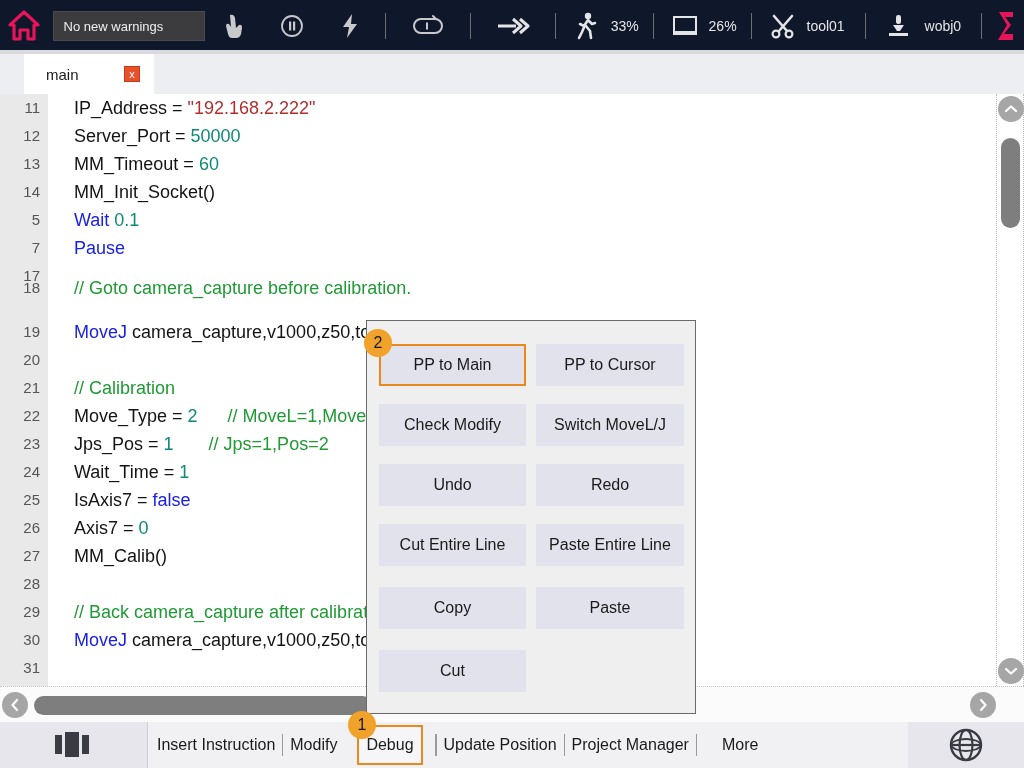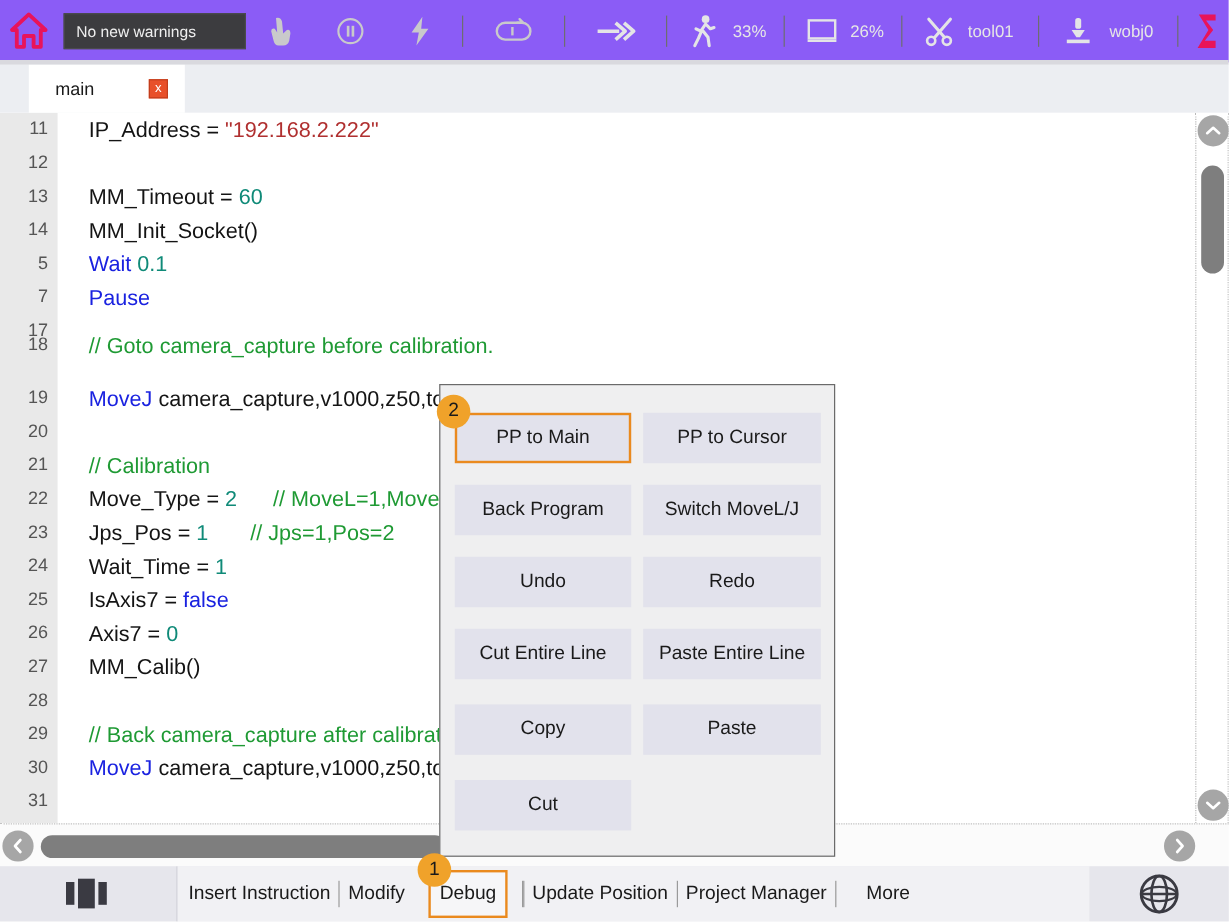--- a/index.html
+++ b/index.html
@@ -7,21 +7,21 @@
     width: 1024px; height: 768px;
     font-family: "Liberation Sans", sans-serif;
     background: #ffffff;
     overflow: hidden;
   }
   #app { position: relative; width: 1024px; height: 768px; }
 
   
   #topbar {
     position: absolute; left: 0; top: 0; width: 1024px; height: 52px;
-    background: #8b5cf6;
+    background: #0f172a;
     display: flex; align-items: center;
   }
   #topbar-strip-bottom {
     position: absolute; left: 0; top: 50px; width: 1024px; height: 4px;
     background: #d9d9de;
   }
   .home-icon {
     width: 54px; height: 50px;
     display: flex; align-items: center; justify-content: center;
   }
@@ -304,21 +304,21 @@
     <div id="tab-main">
       <span class="tab-label">main</span>
       <span class="tab-close">x</span>
     </div>
   </div>
 
   <div id="editor">
     <div id="gutter"></div>
     <div id="code-lines">
         <div class="code-line" style="top: 0px;"><span class="ln">11</span><span class="ctext"><span class="k-pl">IP_Address = </span><span class="k-str">"192.168.2.222"</span></span></div>
-        <div class="code-line" style="top: 28px;"><span class="ln">12</span></div>
+        <div class="code-line" style="top: 28px;"><span class="ln">12</span><span class="ctext"><span class="k-pl">Server_Port = </span><span class="k-num">50000</span></span></div>
         <div class="code-line" style="top: 56px;"><span class="ln">13</span><span class="ctext"><span class="k-pl">MM_Timeout = </span><span class="k-num">60</span></span></div>
         <div class="code-line" style="top: 84px;"><span class="ln">14</span><span class="ctext"><span class="k-pl">MM_Init_Socket()</span></span></div>
         <div class="code-line" style="top: 112px;"><span class="ln">5</span><span class="ctext"><span class="k-kw">Wait </span><span class="k-num">0.1</span></span></div>
         <div class="code-line" style="top: 140px;"><span class="ln">7</span><span class="ctext"><span class="k-kw">Pause</span></span></div>
         <div class="code-line" style="top: 168px;"><span class="ln">17</span><span class="ctext"></span></div>
         <div class="code-line" style="top: 180px;"><span class="ln">18</span><span class="ctext"><span class="k-com">// Goto camera_capture before calibration.</span></span></div>
         <div class="code-line" style="top: 224px;"><span class="ln">19</span><span class="ctext"><span class="k-kw">MoveJ </span><span class="k-pl">camera_capture,v1000,z50,tool01</span></span></div>
         <div class="code-line" style="top: 252px;"><span class="ln">20</span><span class="ctext"></span></div>
         <div class="code-line" style="top: 280px;"><span class="ln">21</span><span class="ctext"><span class="k-com">// Calibration</span></span></div>
         <div class="code-line" style="top: 308px;"><span class="ln">22</span><span class="ctext"><span class="k-pl">Move_Type = </span><span class="k-num">2</span><span class="k-com">      // MoveL=1,MoveJ=2</span></span></div>
@@ -349,21 +349,21 @@
   </div>
 
   <div id="popup">
       <div class="pm-btn pm-col-l pm-r0 pm-hl">
         <span>PP to Main</span>
       </div>
       <div class="pm-btn pm-col-r pm-r0">
         <span>PP to Cursor</span>
       </div>
       <div class="pm-btn pm-col-l pm-r1">
-        <span>Back Program</span>
+        <span>Check Modify</span>
       </div>
       <div class="pm-btn pm-col-r pm-r1">
         <span>Switch MoveL/J</span>
       </div>
       <div class="pm-btn pm-col-l pm-r2">
         <span>Undo</span>
       </div>
       <div class="pm-btn pm-col-r pm-r2">
         <span>Redo</span>
       </div>

